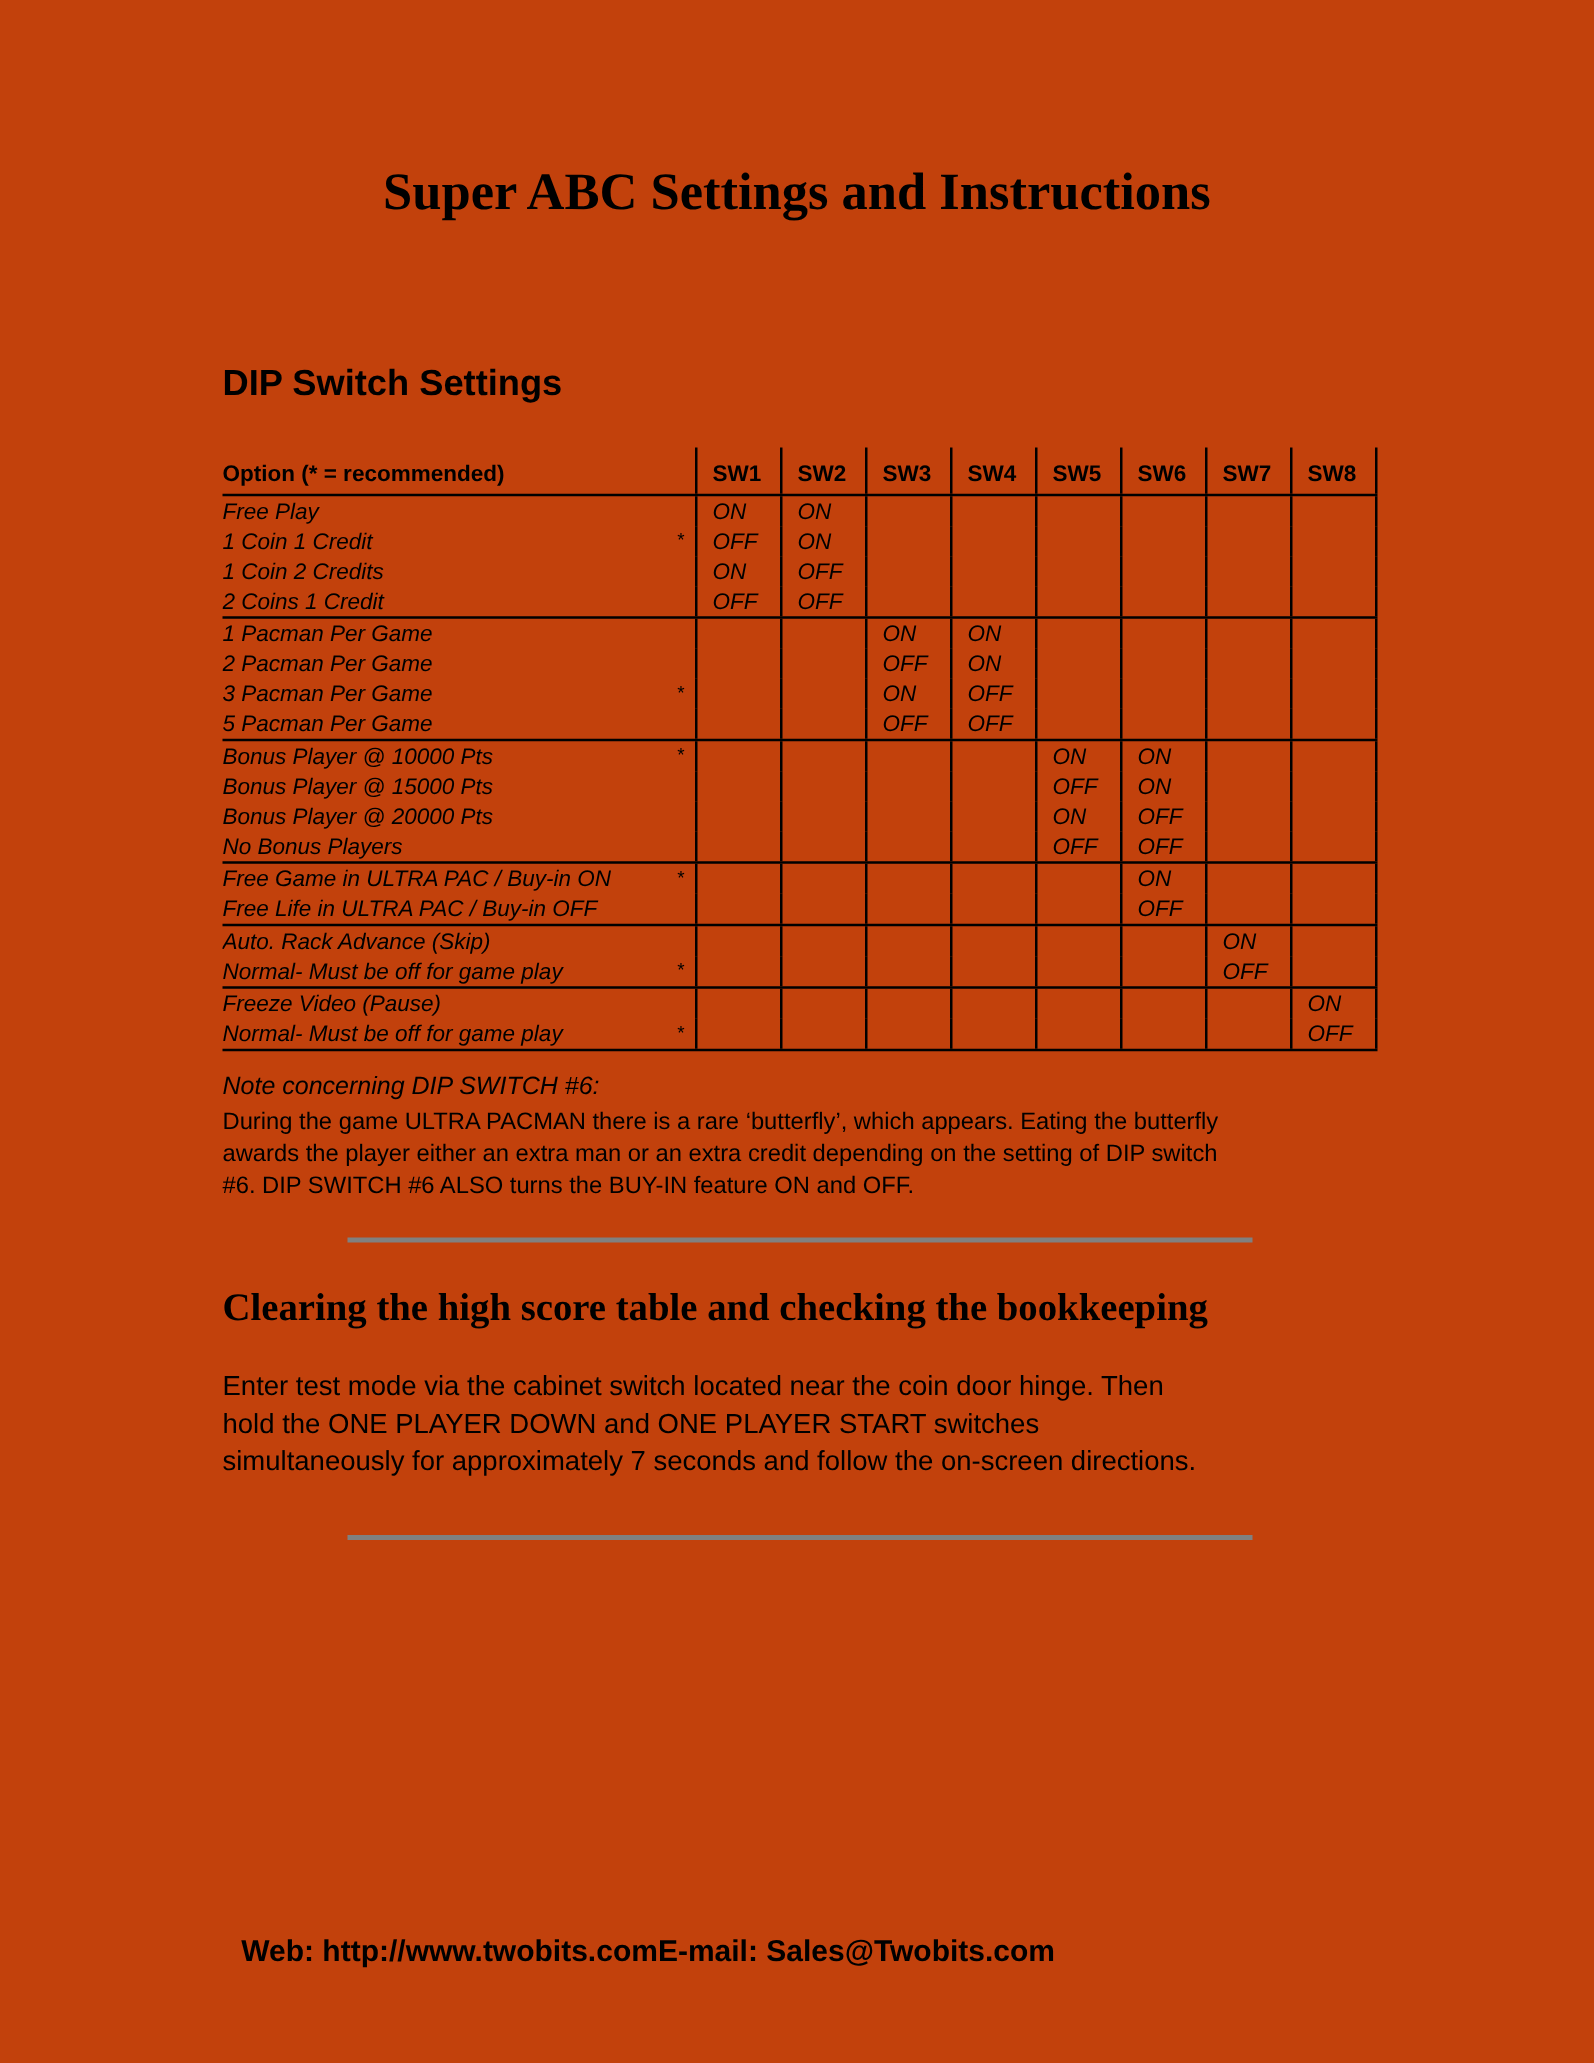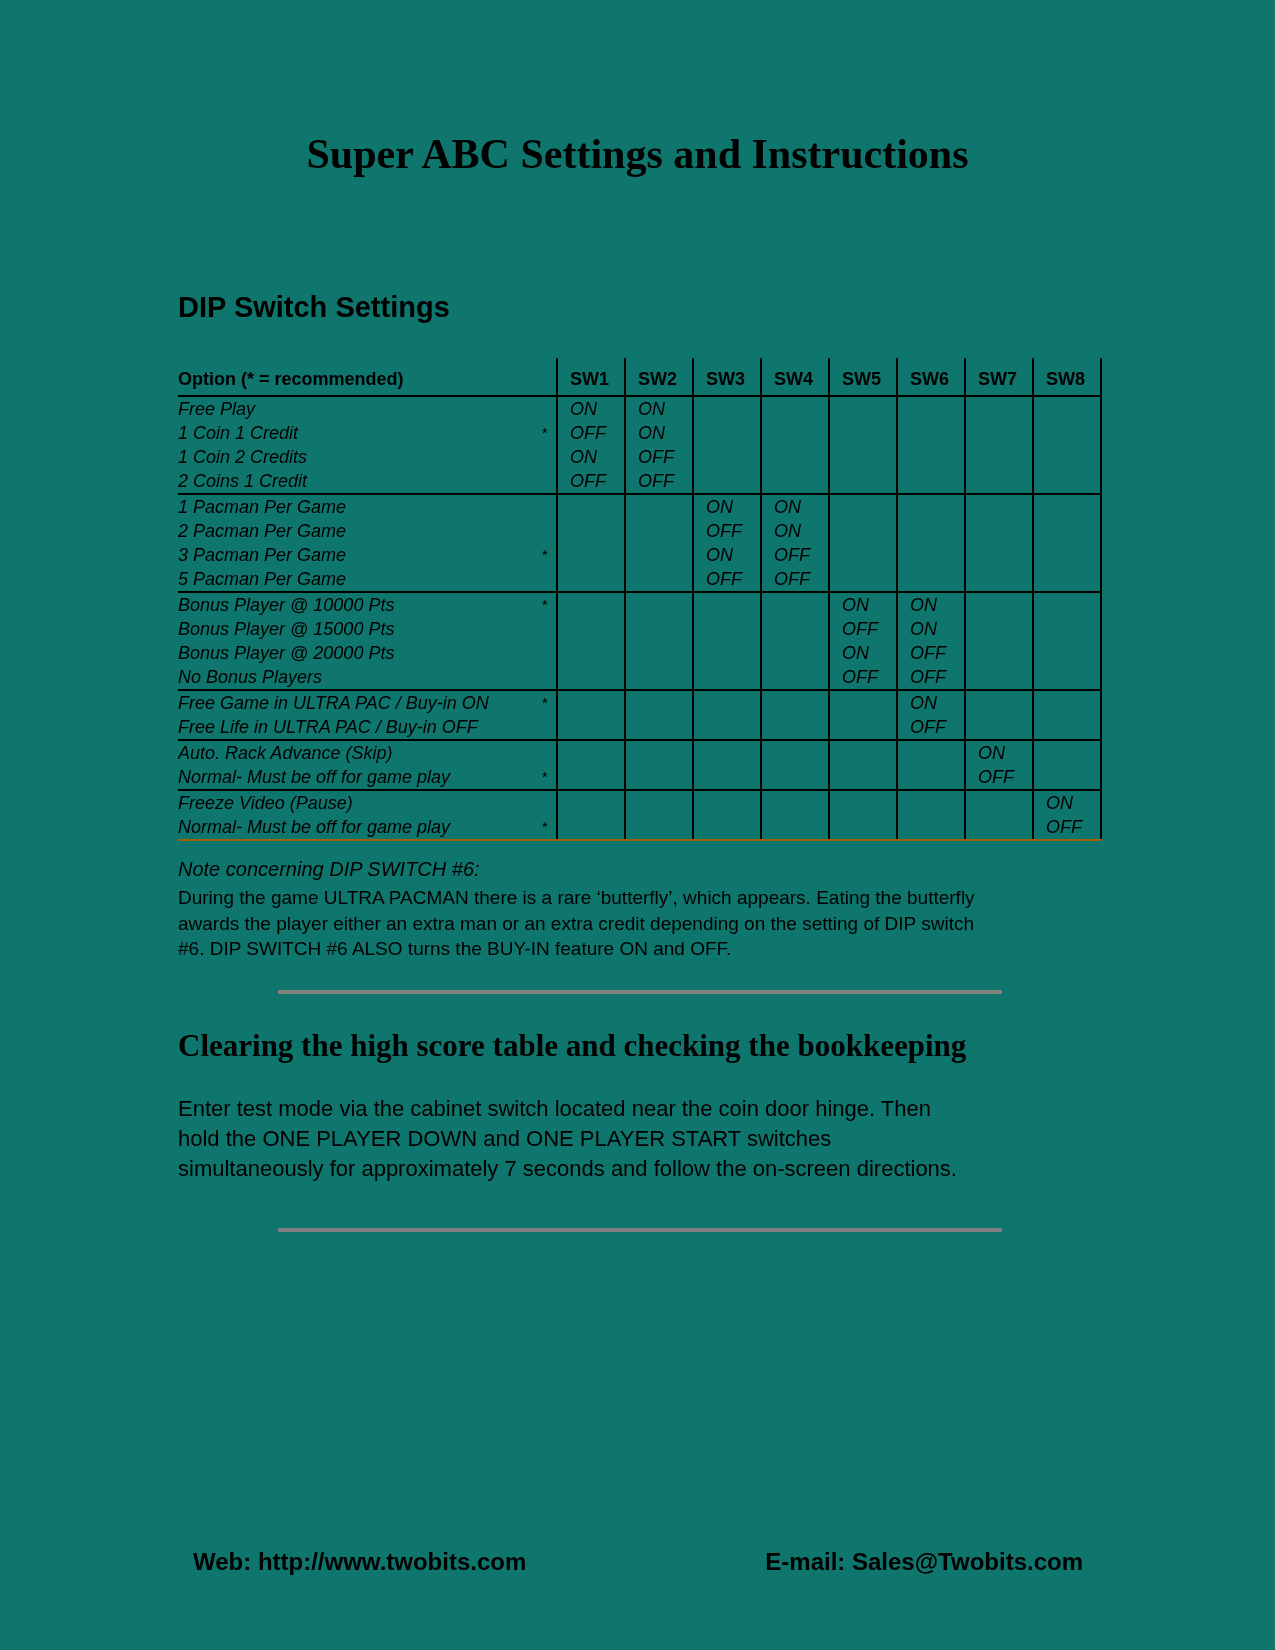--- a/index.html
+++ b/index.html
@@ -1,19 +1,19 @@
 <!DOCTYPE html>
 <html><head>
 <meta charset="utf-8">
 <style>
   * { margin:0; padding:0; box-sizing:border-box; }
   html,body { background:#e8e8e8; }
   .page {
     width:1275px; height:1650px;
-    background:#0f766e;
+    background:#c2410c;
     position:relative;
     margin:0 auto;
     overflow:hidden;
     font-family:"Liberation Sans", sans-serif;
     color:#000;
   }
   .title {
     padding-top:130px;
     text-align:center;
     font-family:"Liberation Serif", serif;
@@ -26,21 +26,21 @@
     font-family:"Liberation Sans", sans-serif;
     font-weight:bold;
     font-size:29px;
     line-height:34px;
   }
   
   .dip-table {
     margin:34px 0 0 178px;
     width:924px;
     font-size:18px;
-    border-bottom:2px solid #a16207;
+    border-bottom:2px solid #000000;
   }
   .t-row { display:grid; grid-template-columns:347px 33px repeat(8,68px); }
   .t-head { grid-template-columns:380px repeat(8,68px); }
   .t-head > div {
     font-weight:bold;
     height:37px;
     padding-top:9px;
     line-height:26px;
   }
   .t-group { border-top:2px solid #000;font-style:italic; }
@@ -103,21 +103,20 @@
     font-weight:bold;
     font-size:26px;
     line-height:33px;
   }
   .footer {
     position:absolute;
     top:1548px;
     left:193px;
     width:890px;
     display:flex;
-    justify-content:space-between;
     font-weight:bold;
     font-size:24px;
     line-height:28px;
   }
 </style>
 </head>
 <body>
 
 <div class="page">
 

